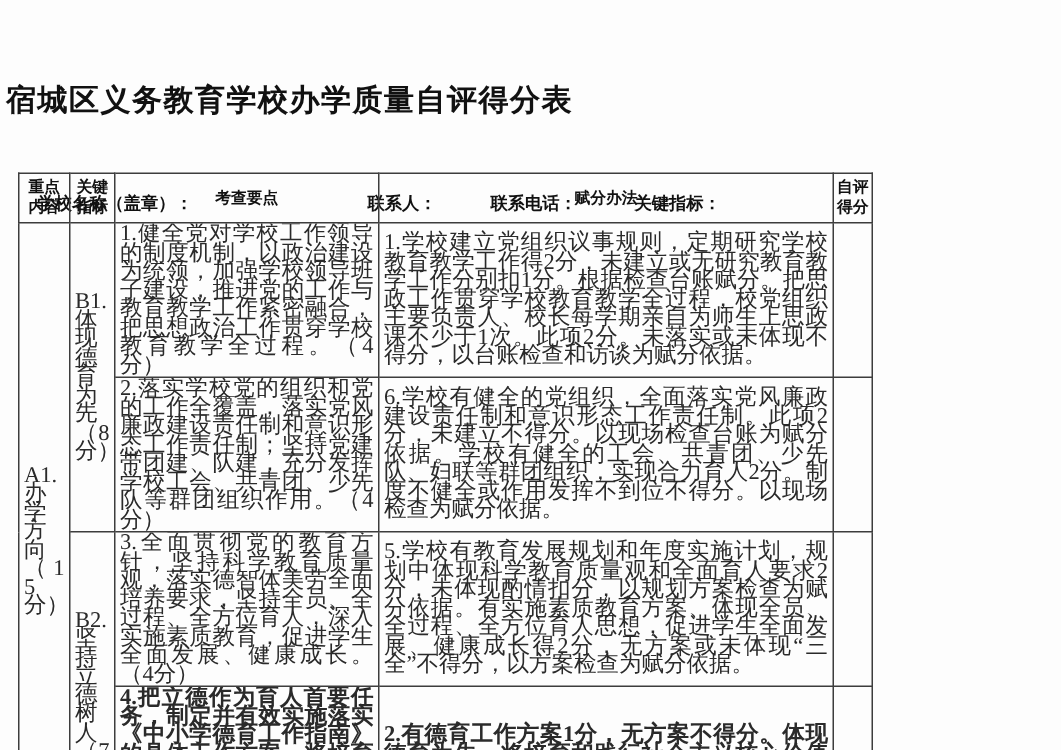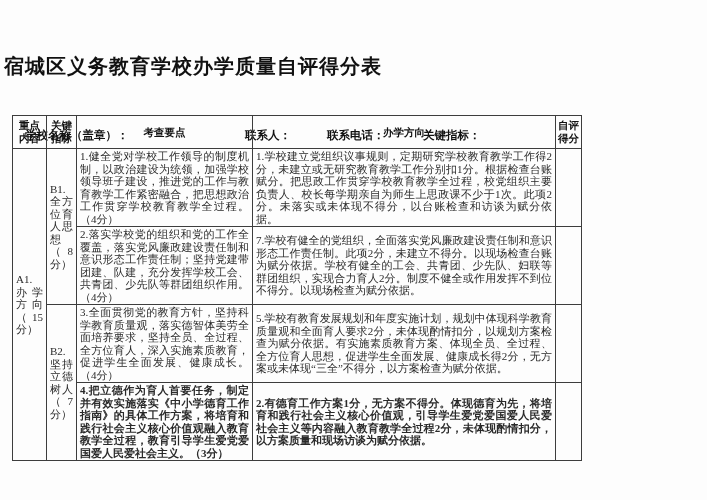--- a/index.html
+++ b/index.html
@@ -17,21 +17,21 @@
   .il0{left:0;}
   .il1{left:220px;}
   .il2{left:302px;text-align:right;}
   .il3{left:398px;}
   table.grid{
     position:absolute;left:12px;top:115px;width:569px;
     border-collapse:collapse;table-layout:fixed;
   }
   table.grid th,table.grid td{
     border:1px solid #3d3d3d;padding:1px 3px;vertical-align:middle;
-    font-size:11px;line-height:12.5px;color:#2a2a2a;
+    font-size:15px;line-height:12.5px;color:#2a2a2a;
     text-align:justify;text-justify:inter-ideograph;
     overflow:hidden;word-break:break-all;
   }
   table.grid th{
     font-size:10.5px;font-weight:bold;text-align:center;line-height:13px;color:#111;
     padding:1px 2px;
   }
   td.key-content{
     font-weight:normal;text-align:center;font-size:10px;line-height:13px;
     padding:1px 2px;color:#111;
@@ -64,33 +64,33 @@
       <col style="width:30px">
       <col style="width:176px">
       <col style="width:303px">
       <col style="width:26px">
     </colgroup>
     <tbody>
       <tr class="hdr">
         <th>重点内容</th>
         <th>关键指标</th>
         <th>考查要点</th>
-        <th>办学方向</th>
+        <th>赋分办法</th>
         <th>自评得分</th>
       </tr>
       <tr class="r1">
         <td class="key-content" rowspan="4">A1.办学方向（15分）</td>
-        <td class="indicator" rowspan="2">B1. 全方位育人思想（8分）</td>
+        <td class="indicator" rowspan="2">B1. 体现德育为先（8分）</td>
         <td>1.健全党对学校工作领导的制度机制，以政治建设为统领，加强学校领导班子建设，推进党的工作与教育教学工作紧密融合，把思想政治工作贯穿学校教育教学全过程。（4分）</td>
         <td>1.学校建立党组织议事规则，定期研究学校教育教学工作得2分，未建立或无研究教育教学工作分别扣1分。根据检查台账赋分。把思政工作贯穿学校教育教学全过程，校党组织主要负责人、校长每学期亲自为师生上思政课不少于1次。此项2分。未落实或未体现不得分，以台账检查和访谈为赋分依据。</td>
         <td class="score-cell"></td>
       </tr>
       <tr class="r2">
         <td>2.落实学校党的组织和党的工作全覆盖，落实党风廉政建设责任制和意识形态工作责任制；坚持党建带团建、队建，充分发挥学校工会、共青团、少先队等群团组织作用。（4分）</td>
-        <td>7.学校有健全的党组织，全面落实党风廉政建设责任制和意识形态工作责任制。此项2分，未建立不得分。以现场检查台账为赋分依据。学校有健全的工会、共青团、少先队、妇联等群团组织，实现合力育人2分。制度不健全或作用发挥不到位不得分。以现场检查为赋分依据。</td>
+        <td>6.学校有健全的党组织，全面落实党风廉政建设责任制和意识形态工作责任制。此项2分，未建立不得分。以现场检查台账为赋分依据。学校有健全的工会、共青团、少先队、妇联等群团组织，实现合力育人2分。制度不健全或作用发挥不到位不得分。以现场检查为赋分依据。</td>
         <td class="score-cell"></td>
       </tr>
       <tr class="r3">
         <td class="indicator" rowspan="2">B2. 坚持立德树人（7分）</td>
         <td>3.全面贯彻党的教育方针，坚持科学教育质量观，落实德智体美劳全面培养要求，坚持全员、全过程、全方位育人，深入实施素质教育，促进学生全面发展、健康成长。（4分）</td>
         <td>5.学校有教育发展规划和年度实施计划，规划中体现科学教育质量观和全面育人要求2分，未体现酌情扣分，以规划方案检查为赋分依据。有实施素质教育方案、体现全员、全过程、全方位育人思想，促进学生全面发展、健康成长得2分，无方案或未体现“三全”不得分，以方案检查为赋分依据。</td>
         <td class="score-cell"></td>
       </tr>
       <tr class="r4">
         <td>4.把立德作为育人首要任务，制定并有效实施落实《中小学德育工作指南》的具体工作方案，将培育和践行社会主义核心价值观融入教育教学全过程，教育引导学生爱党爱国爱人民爱社会主义。（3分）</td>

